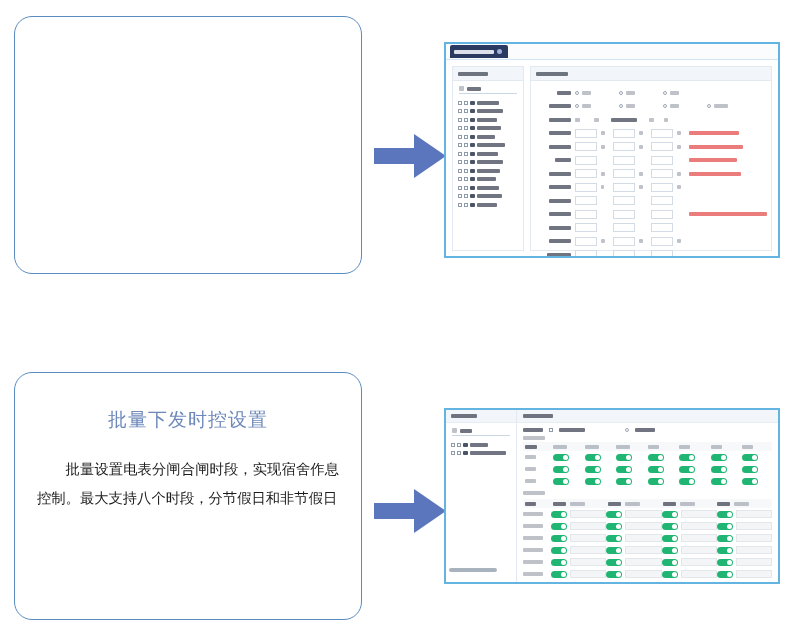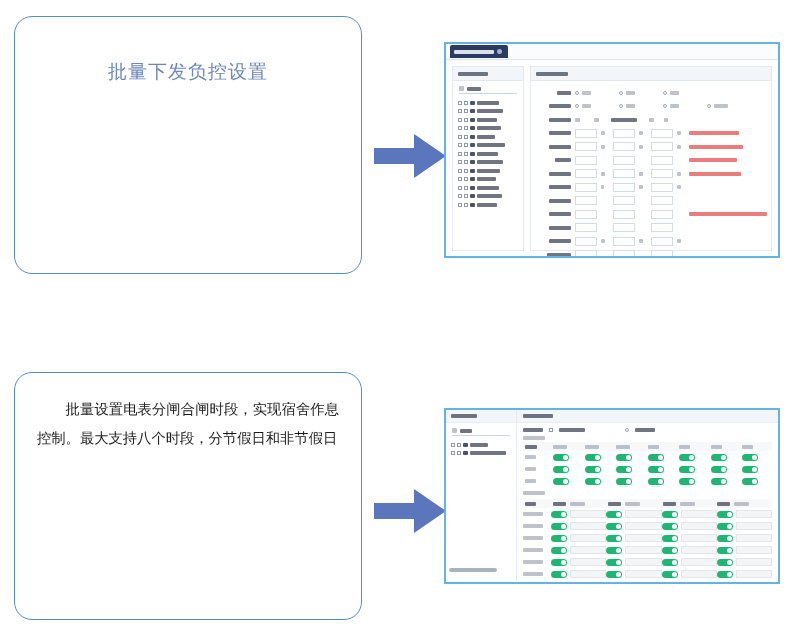--- a/index.html
+++ b/index.html
@@ -309,21 +309,20 @@
     border: 1px solid #e3e7ec;
     box-sizing: border-box;
   }
   .per-head .per-cell { gap: 4px; }
   .foot2 { padding: 3px 6px; }
 </style>
 </head>
 <body>
 
 <div class="feature-card" id="card-load">
-  <div class="card-title">批量下发负控设置</div>
 </div>
 
 <div class="arrow" id="arrow-load">
   <div class="shaft"></div>
   <div class="head"></div>
 </div>
 
 <div class="shot" id="shot-load">
 
   <div class="tabbar">
@@ -652,20 +651,21 @@
           <span class="hint"></span>
         </div>
 
       </div>
     </div>
 
   </div>
 </div>
 
 <div class="feature-card" id="card-time">
+  <div class="card-title">批量下发时控设置</div>
   <div class="card-body">批量设置电表分闸合闸时段，实现宿舍作息控制。最大支持八个时段，分节假日和非节假日</div>
 </div>
 
 <div class="arrow" id="arrow-time">
   <div class="shaft"></div>
   <div class="head"></div>
 </div>
 
 <div class="shot" id="shot-time">
   <div class="wrap2">

